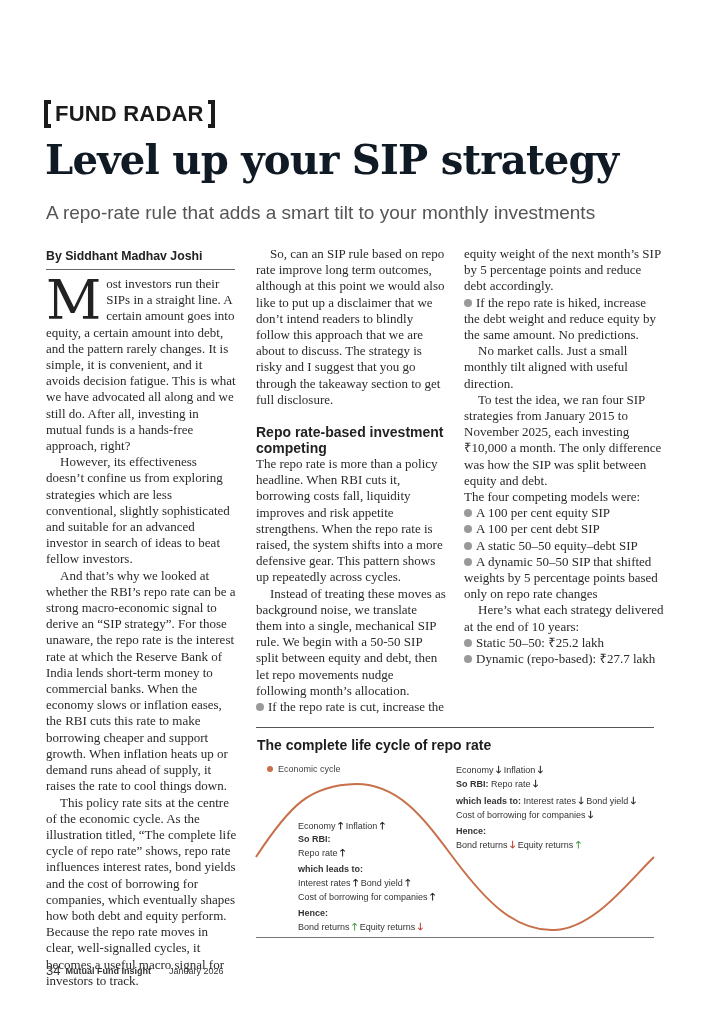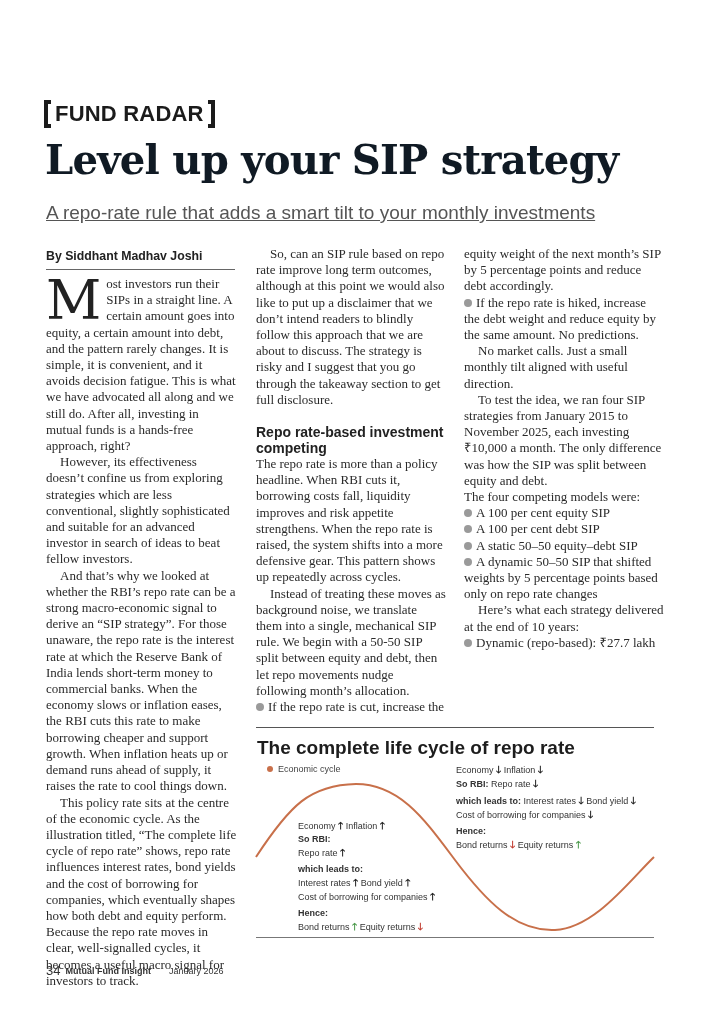--- a/index.html
+++ b/index.html
@@ -6,39 +6,39 @@
   html, body { width: 724px; height: 1024px; background: #ffffff; overflow: hidden; }
   body { position: relative; color: #222; font-family: "DejaVu Serif", serif; }
 
   .kicker { position: absolute; left: 44px; top: 100px; height: 28px; padding: 0 8px; display: flex; align-items: center; }
   .kicker .br { position: absolute; top: 0; width: 7px; height: 28px; border: 4px solid #1b1b1b; }
   .kicker .br.l { left: 0; border-right: none; }
   .kicker .br.r { right: 0; border-left: none; }
   .kicker span.txt { font-family: "Liberation Sans", sans-serif; font-weight: 700; font-size: 22px; letter-spacing: 0.2px; color: #1b1b1b; padding: 0 3px; }
 
   h1.title { position: absolute; left: 45px; top: 136px; font-family: "DejaVu Serif", serif; font-size: 41px; font-weight: 700; color: #101a24; letter-spacing: -0.8px; white-space: nowrap; transform: scaleX(0.98); transform-origin: left; }
-  .subtitle { position: absolute; left: 46px; top: 202px; font-family: "Liberation Sans", sans-serif; font-size: 19px; color: #555; white-space: nowrap; text-decoration: underline; }
+  .subtitle { position: absolute; left: 46px; top: 202px; font-family: "Liberation Sans", sans-serif; font-size: 19px; color: #555; white-space: nowrap; }
 
   .byline { position: absolute; left: 46px; top: 249px; width: 189px; font-family: "Liberation Sans", sans-serif; font-weight: 700; font-size: 12.3px; color: #222; padding-bottom: 6px; border-bottom: 1px solid #666; }
 
   .col { position: absolute; font-family: "Liberation Serif", serif; font-size: 13px; line-height: 16.2px; color: #2a2a2a; }
   .col p { margin: 0; }
   .col p.ind { text-indent: 14px; }
   .col1 { left: 46px; top: 276px; width: 192px; }
   .col2 { left: 256px; top: 246px; width: 190px; }
   .col3 { left: 464px; top: 246px; width: 200px; }
 
   .dropcap { float: left; font-family: "DejaVu Serif", serif; font-size: 54px; line-height: 44px; margin: 3px 5px 0 0; color: #222; }
 
   .subhead { font-family: "Liberation Sans", sans-serif; font-weight: 700; font-size: 14px; line-height: 16px; color: #222; margin-top: 16px; }
 
   .bullet { display: inline-block; width: 8px; height: 8px; border-radius: 50%; background: #9a9a9a; margin-right: 4px; vertical-align: 0px; }
 
   .fig-top-rule { position: absolute; left: 256px; top: 727px; width: 398px; border-top: 1px solid #555; }
-  .fig-title { position: absolute; left: 257px; top: 737px; font-family: "Liberation Sans", sans-serif; font-weight: 700; font-size: 19px; color: #1d1d1d; }
+  .fig-title { position: absolute; left: 257px; top: 737px; font-family: "Liberation Sans", sans-serif; font-weight: 700; font-size: 14px; color: #1d1d1d; }
   .legend { position: absolute; left: 267px; top: 764px; font-family: "Liberation Sans", sans-serif; font-size: 9px; color: #444; display: flex; align-items: center; }
   .legend .dot { display: inline-block; width: 6px; height: 6px; border-radius: 50%; background: #c8704a; margin-right: 5px; }
   .curve { position: absolute; left: 250px; top: 760px; }
   .fig-bottom-rule { position: absolute; left: 256px; top: 937px; width: 398px; border-top: 1px solid #777; }
 
   .ann { position: absolute; font-family: "Liberation Sans", sans-serif; font-size: 9px; color: #333; line-height: 13px; }
   .ann .b { font-weight: 700; }
   .ann .row { white-space: nowrap; }
   .ann .gap { margin-top: 3px; }
   .up, .dn { font-weight: 700; font-size: 10px; }
@@ -83,20 +83,21 @@
   <p>equity weight of the next month’s SIP by 5 percentage points and reduce debt accordingly.</p>
   <p><span class="bullet"></span><span>If the repo rate is hiked, increase the debt weight and reduce equity by the same amount. No predictions.</span></p>
   <p class="ind">No market calls. Just a small monthly tilt aligned with useful direction.</p>
   <p class="ind">To test the idea, we ran four SIP strategies from January 2015 to November 2025, each investing ₹10,000 a month. The only difference was how the SIP was split between equity and debt.</p>
   <p>The four competing models were:</p>
   <p><span class="bullet"></span><span>A 100 per cent equity SIP</span></p>
   <p><span class="bullet"></span><span>A 100 per cent debt SIP</span></p>
   <p><span class="bullet"></span><span>A static 50–50 equity–debt SIP</span></p>
   <p><span class="bullet"></span><span>A dynamic 50–50 SIP that shifted weights by 5 percentage points based only on repo rate changes</span></p>
   <p class="ind">Here’s what each strategy delivered at the end of 10 years:</p>
+  <p><span class="bullet"></span><span>Static 50–50: ₹25.2 lakh</span></p>
   <p><span class="bullet"></span><span>Dynamic (repo-based): ₹27.7 lakh</span></p>
 </div>
 
 <div class="fig-top-rule"></div>
 <div class="fig-title">The complete life cycle of repo rate</div>
 <div class="legend">
   <span class="dot"></span>
   <span>Economic cycle</span>
 </div>
 

